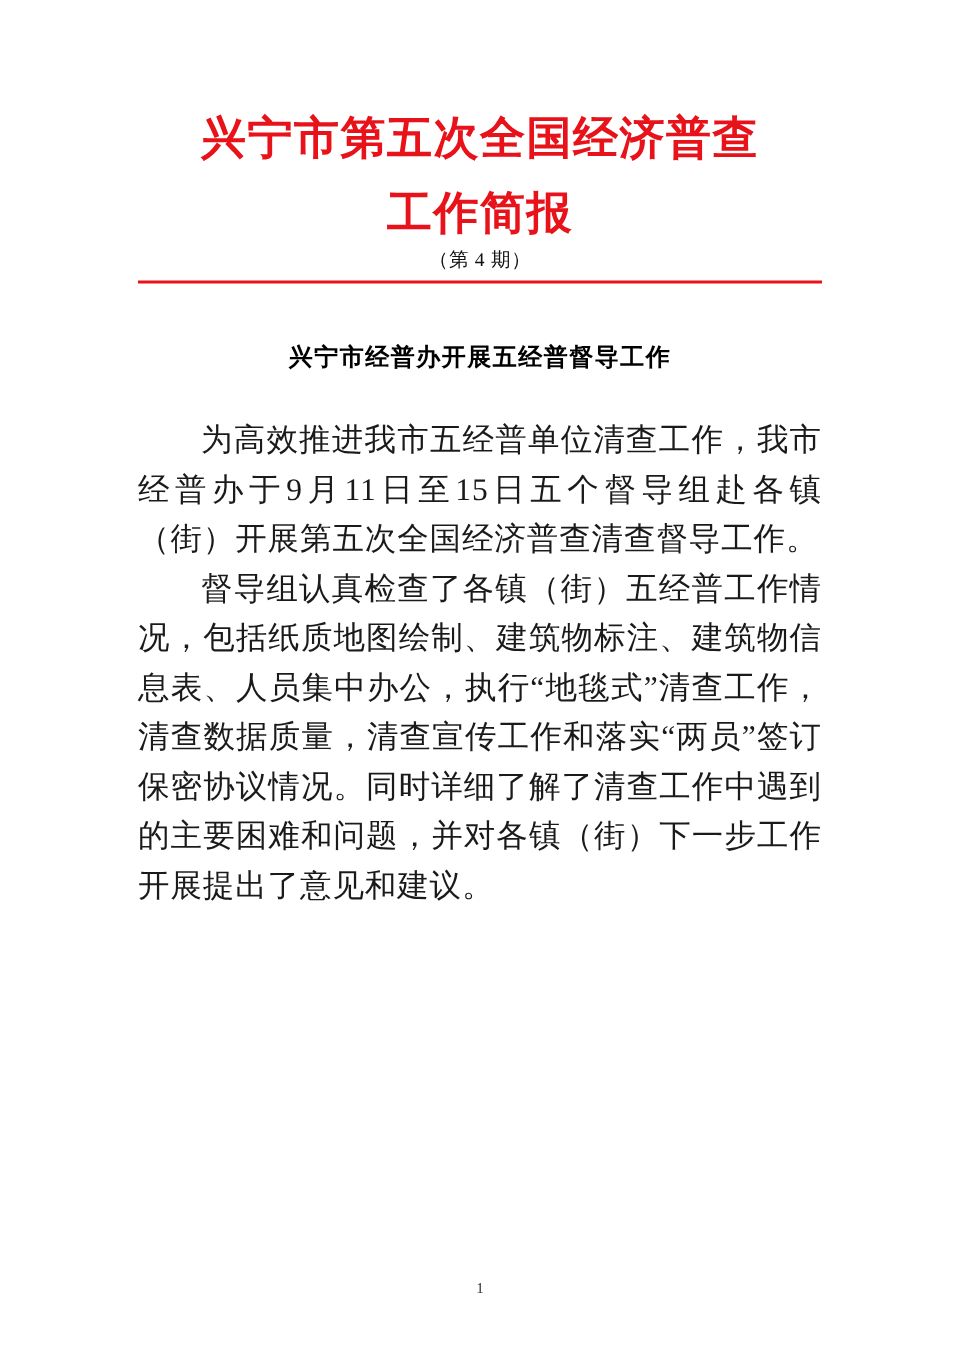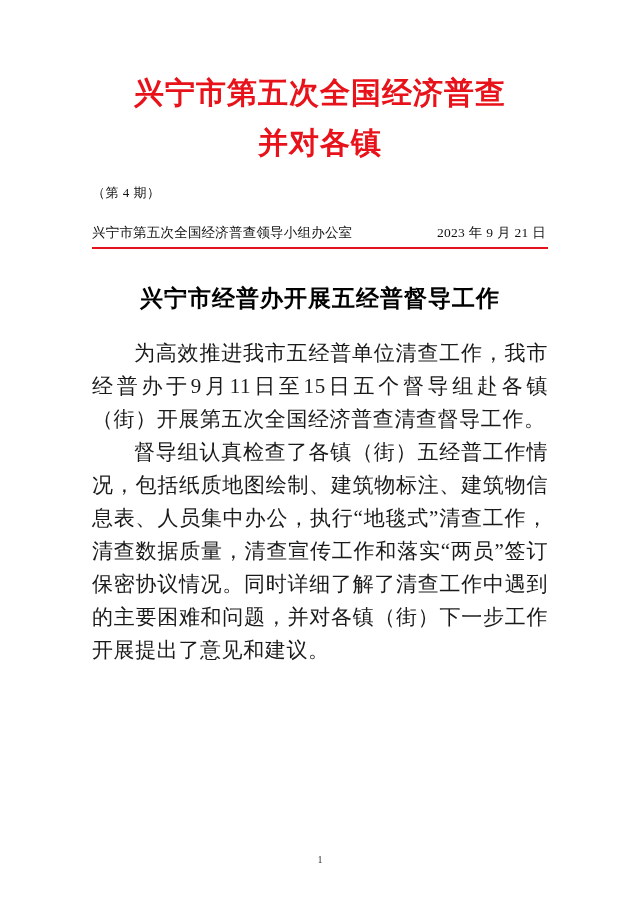--- a/index.html
+++ b/index.html
@@ -32,22 +32,22 @@
     font-size: 30px;
     line-height: 42px;
     letter-spacing: 1px;
     font-family: "Liberation Serif", "DejaVu Serif", serif;
     white-space: nowrap;
   }
   .masthead-line.second {
     margin-top: 8px;
   }
   .issue {
+    text-align: center;
     font-size: 13px;
-    margin-top: 20px;
     color: #111111;
     letter-spacing: 0.5px;
   }
   .header-row {
     display: flex;
     justify-content: space-between;
     align-items: flex-end;
     margin-top: 22px;
     font-size: 13.5px;
     color: #111111;
@@ -63,21 +63,21 @@
   }
   .rule {
     height: 2px;
     background: #e8121a;
     margin-top: 5px;
     width: 100%;
   }
   .article-title {
     text-align: center;
     font-weight: bold;
-    font-size: 23px;
+    font-size: 16px;
     line-height: 28px;
     margin-top: 36px;
     letter-spacing: 1px;
     color: #000000;
     font-family: "Liberation Serif", "DejaVu Serif", serif;
   }
   .body {
     margin-top: 24px;
     font-size: 21px;
     line-height: 33px;
@@ -105,29 +105,25 @@
     color: #333333;
   }
 </style>
 </head>
 <body>
 
 <div class="page">
 
   <div class="masthead">
     <div class="masthead-line">兴宁市第五次全国经济普查</div>
-    <div class="masthead-line second">并对各镇</div>
+    <div class="masthead-line second">工作简报</div>
   </div>
 
   <div class="issue">（第 4 期）</div>
 
-  <div class="header-row">
-    <div class="header-org">兴宁市第五次全国经济普查领导小组办公室</div>
-    <div class="header-date">2023 年 9 月 21 日</div>
-  </div>
   <div class="rule"></div>
 
   <div class="article-title">兴宁市经普办开展五经普督导工作</div>
 
   <div class="body">
     <p class="indent">为高效推进我市五经普单位清查工作，我市经普办于9月11日至15日五个督导组赴各镇（街）开展第五次全国经济普查清查督导工作。</p>
     <p class="indent">督导组认真检查了各镇（街）五经普工作情况，包括纸质地图绘制、建筑物标注、建筑物信息表、人员集中办公，执行“地毯式”清查工作，清查数据质量，清查宣传工作和落实“两员”签订保密协议情况。同时详细了解了清查工作中遇到的主要困难和问题，并对各镇（街）下一步工作开展提出了意见和建议。</p>
   </div>
 
   <div class="footer">1</div>

